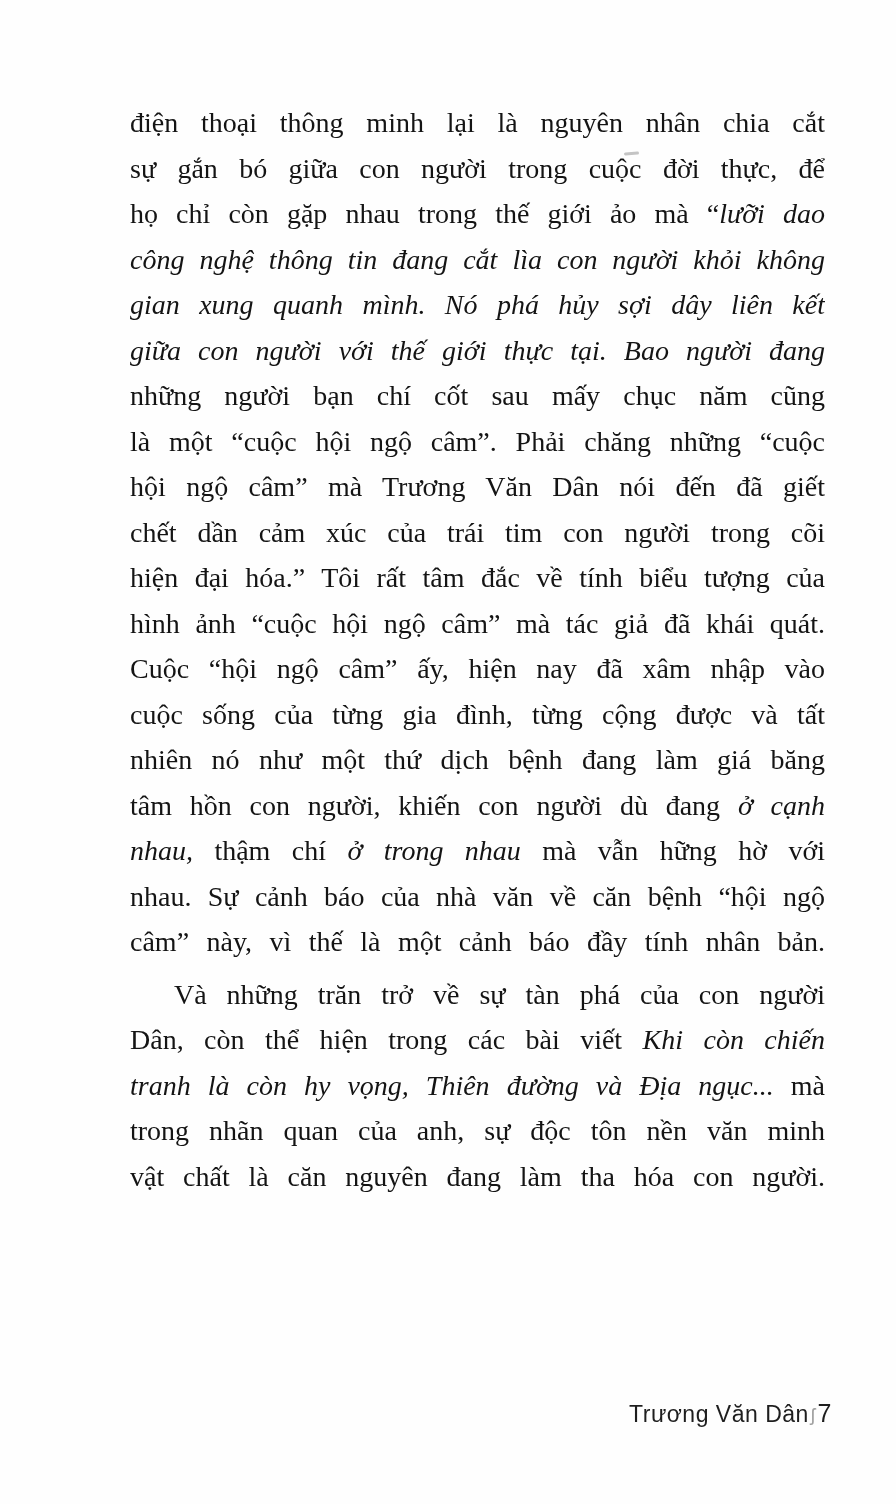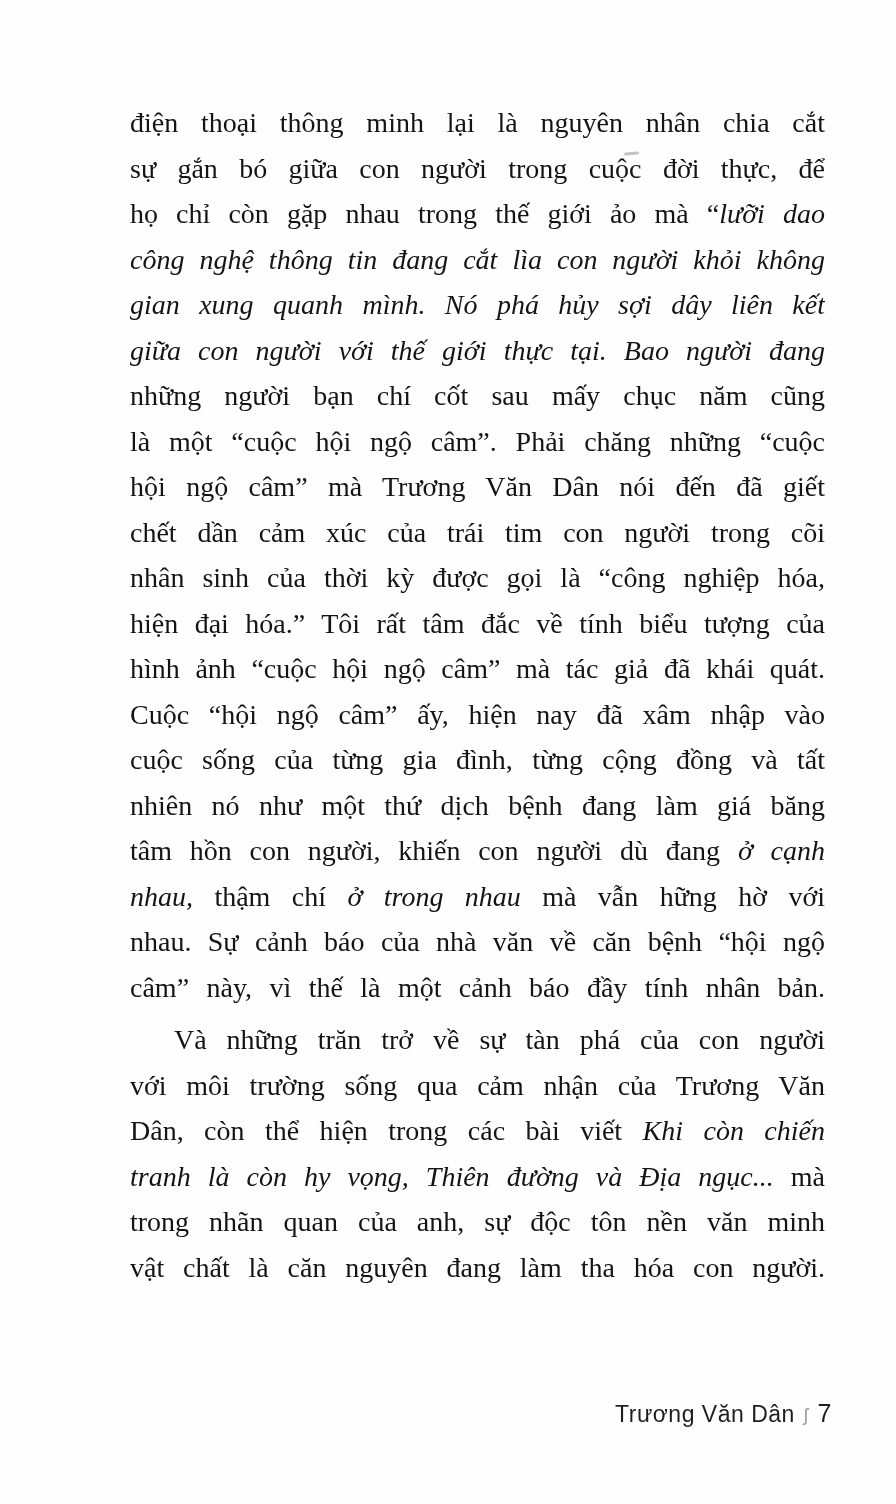--- a/index.html
+++ b/index.html
@@ -39,21 +39,21 @@
   .footer {
     position: absolute;
     top: 1399px;
     right: 64px;
     font-family: "Liberation Sans", sans-serif;
     font-size: 23px;
     letter-spacing: 0.5px;
     color: var(--footer-color, #1e1e1e);
     display: flex;
     align-items: baseline;
-    gap: 9px;
+    gap: 2px;
   }
   .fleuron {
     color: var(--ornament-color, #a0a0a0);
     font-size: 19px;
     transform: translateY(-1px);
   }
   .pagenum { font-size: 25px; }
   .scan-artifact {
     position: absolute;
     left: 624px;
@@ -73,32 +73,30 @@
       <div class="line"><span>điện thoại thông minh lại là nguyên nhân chia cắt</span></div>
       <div class="line"><span>sự gắn bó giữa con người trong cuộc đời thực, để</span></div>
       <div class="line"><span>họ chỉ còn gặp nhau trong thế giới ảo mà “</span><span class="it">lưỡi dao</span></div>
       <div class="line"><span class="it">công nghệ thông tin đang cắt lìa con người khỏi không</span></div>
       <div class="line"><span class="it">gian xung quanh mình. Nó phá hủy sợi dây liên kết</span></div>
       <div class="line"><span class="it">giữa con người với thế giới thực tại. Bao người đang</span></div>
       <div class="line"><span>những người bạn chí cốt sau mấy chục năm cũng</span></div>
       <div class="line"><span>là một “cuộc hội ngộ câm”. Phải chăng những “cuộc</span></div>
       <div class="line"><span>hội ngộ câm” mà Trương Văn Dân nói đến đã giết</span></div>
       <div class="line"><span>chết dần cảm xúc của trái tim con người trong cõi</span></div>
-      <div class="line"><span>nhân sinh của thời kỳ được gọi là “công nghiệp hóa,</span></div>
       <div class="line"><span>hiện đại hóa.” Tôi rất tâm đắc về tính biểu tượng của</span></div>
       <div class="line"><span>hình ảnh “cuộc hội ngộ câm” mà tác giả đã khái quát.</span></div>
       <div class="line"><span>Cuộc “hội ngộ câm” ấy, hiện nay đã xâm nhập vào</span></div>
-      <div class="line"><span>cuộc sống của từng gia đình, từng cộng đồng và tất</span></div>
+      <div class="line"><span>cuộc sống của từng gia đình, từng cộng được và tất</span></div>
       <div class="line"><span>nhiên nó như một thứ dịch bệnh đang làm giá băng</span></div>
       <div class="line"><span>tâm hồn con người, khiến con người dù đang </span><span class="it">ở cạnh</span></div>
       <div class="line"><span class="it">nhau,</span><span> thậm chí </span><span class="it">ở trong nhau</span><span> mà vẫn hững hờ với</span></div>
       <div class="line"><span>nhau. Sự cảnh báo của nhà văn về căn bệnh “hội ngộ</span></div>
       <div class="line"><span>câm” này, vì thế là một cảnh báo đầy tính nhân bản.</span></div>
       <div class="line indent parastart"><span>Và những trăn trở về sự tàn phá của con người</span></div>
-      <div class="line"><span>với môi trường sống qua cảm nhận của Trương Văn</span></div>
       <div class="line"><span>Dân, còn thể hiện trong các bài viết </span><span class="it">Khi còn chiến</span></div>
       <div class="line"><span class="it">tranh là còn hy vọng, Thiên đường và Địa ngục... </span><span>mà</span></div>
       <div class="line"><span>trong nhãn quan của anh, sự độc tôn nền văn minh</span></div>
       <div class="line"><span>vật chất là căn nguyên đang làm tha hóa con người.</span></div>
     </div>
   <div class="scan-artifact"></div>
   <div class="footer">
     <span>Trương Văn Dân</span>
     <span class="fleuron">ʃ</span>
     <span class="pagenum">7</span>

